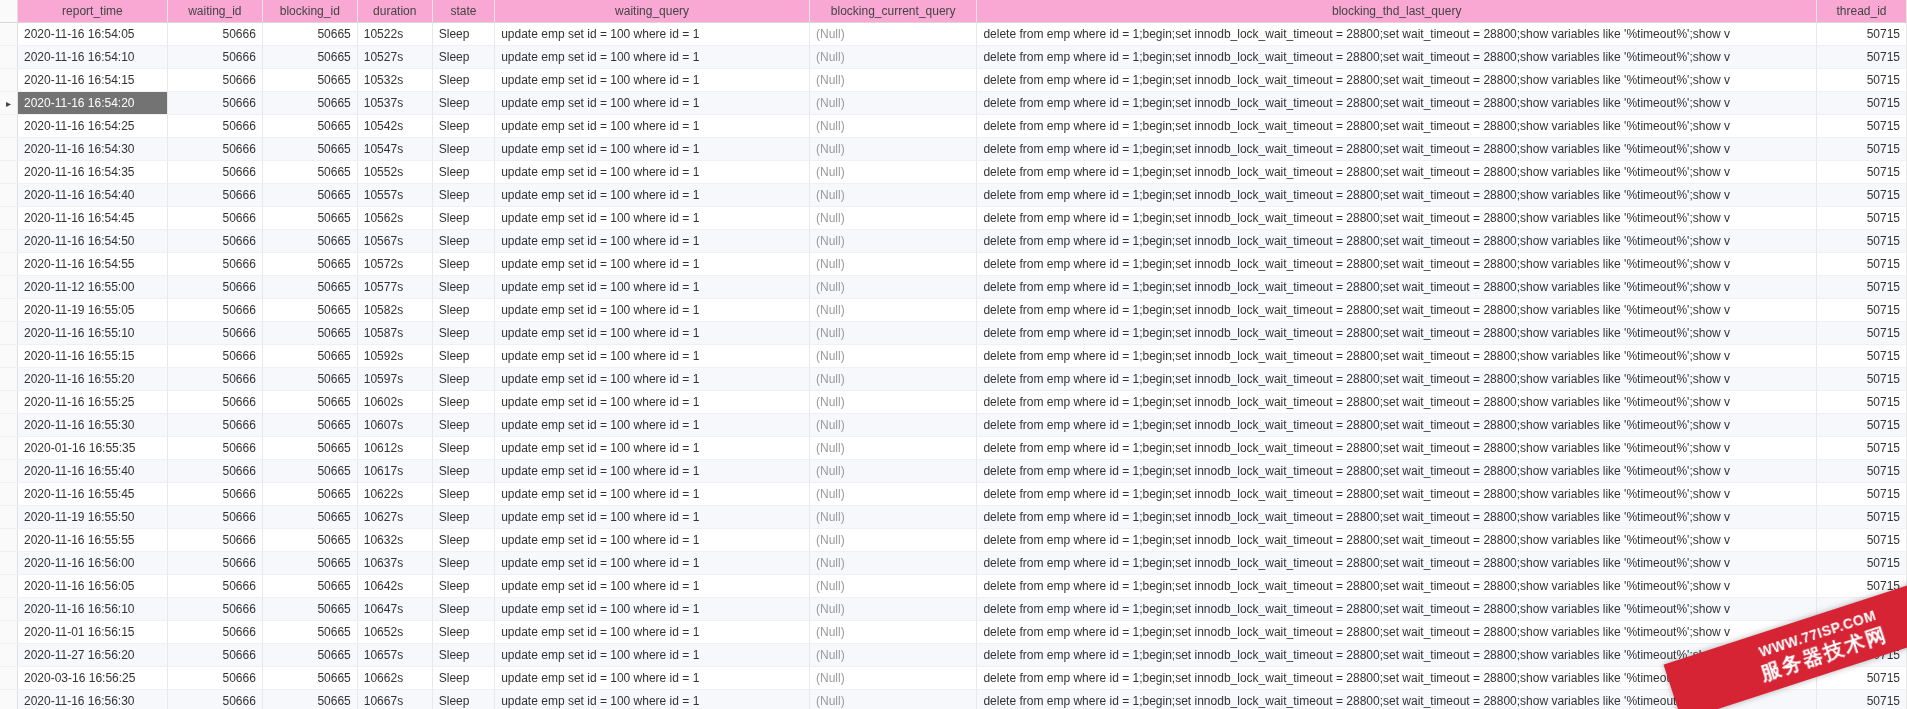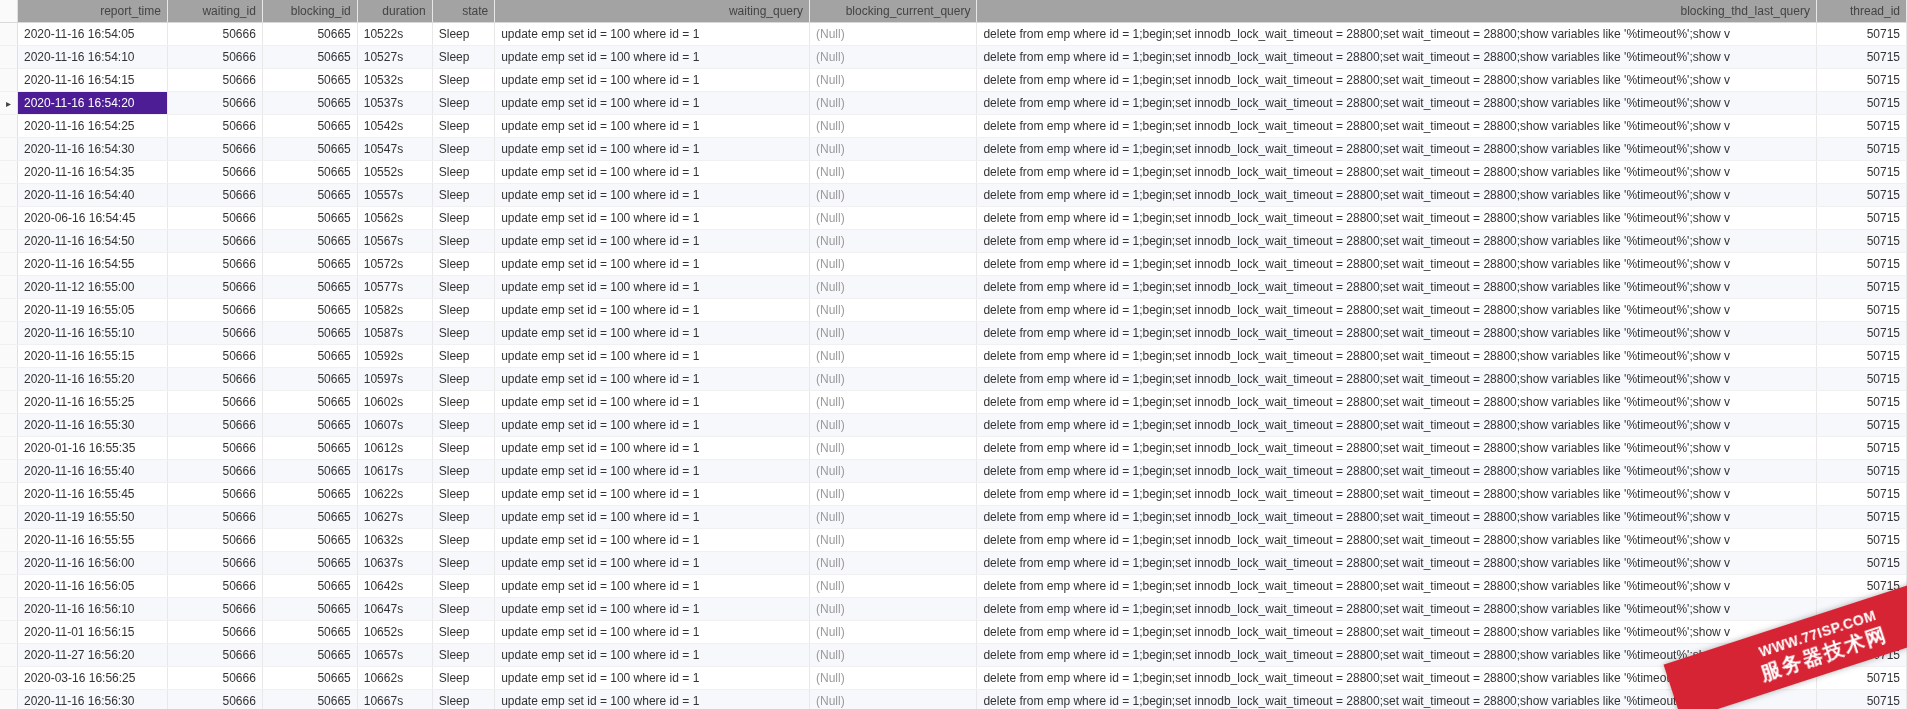--- a/index.html
+++ b/index.html
@@ -22,41 +22,41 @@
     border-bottom: 1px solid #f0f0f0;
     padding: 2px 6px 2px 6px;
     height: 18px;
     line-height: 18px;
     white-space: nowrap;
     overflow: hidden;
     text-overflow: clip;
     box-sizing: border-box;
   }
   th {
-    text-align: right;
+    text-align: center;
     font-weight: normal;
-    background: #a3a3a3;
+    background: #f9a8d4;
     color: #444;
     border-bottom: 1px solid #d8d8d8;
   }
   .gutter {
     width: 14px;
     background: #fafafa;
     border-right: 1px solid #e0e0e0;
     text-align: center;
     padding: 0;
   }
   tbody tr:nth-child(even) td:not(.gutter) {
     background: #f6f8fb;
   }
   tbody tr:nth-child(odd) td:not(.gutter) {
     background: #ffffff;
   }
   tbody tr.selected td.report_time {
-    background: #4c1d95;
+    background: #737373;
     color: #fff;
   }
   tbody tr.selected td.gutter::before {
     content: "▸";
     font-size: 10px;
     color: #444;
   }
   td.numcol { text-align: right; }
   td.nullcol { color: #9a9a9a; margin-left: 12px; }
   
@@ -217,21 +217,21 @@
         <td class="blocking_id numcol">50665</td>
         <td class="duration">10557s</td>
         <td class="state">Sleep</td>
         <td class="waiting_query">update emp set id = 100 where id = 1</td>
         <td class="blocking_current_query nullcol">(Null)</td>
         <td class="blocking_thd_last_query">delete from emp where id = 1;begin;set innodb_lock_wait_timeout  = 28800;set wait_timeout  = 28800;show variables like '%timeout%';show v</td>
         <td class="thread_id numcol">50715</td>
       </tr>
       <tr>
         <td class="gutter"></td>
-        <td class="report_time">2020-06-16 16:54:45</td>
+        <td class="report_time">2020-11-16 16:54:45</td>
         <td class="waiting_id numcol">50666</td>
         <td class="blocking_id numcol">50665</td>
         <td class="duration">10562s</td>
         <td class="state">Sleep</td>
         <td class="waiting_query">update emp set id = 100 where id = 1</td>
         <td class="blocking_current_query nullcol">(Null)</td>
         <td class="blocking_thd_last_query">delete from emp where id = 1;begin;set innodb_lock_wait_timeout  = 28800;set wait_timeout  = 28800;show variables like '%timeout%';show v</td>
         <td class="thread_id numcol">50715</td>
       </tr>
       <tr>

